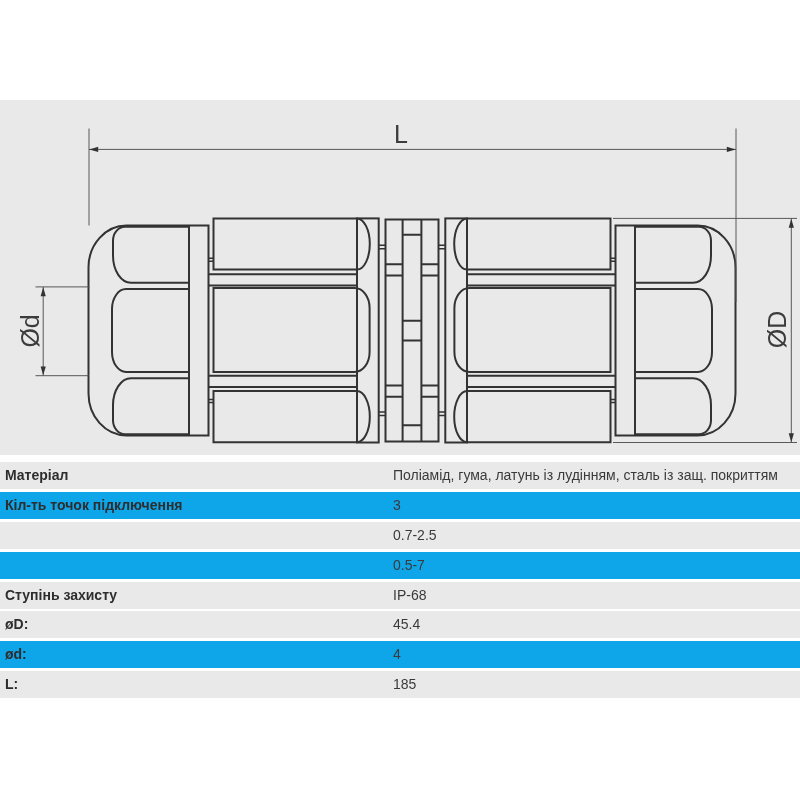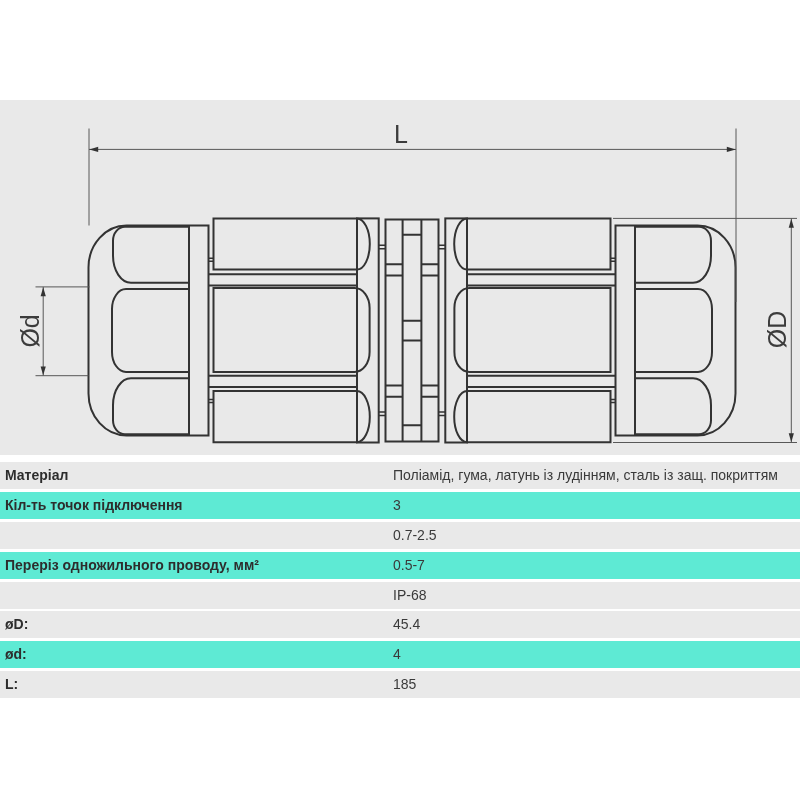--- a/index.html
+++ b/index.html
@@ -1,21 +1,21 @@
 <!DOCTYPE html>
 <html><head>
 <meta charset="utf-8">
 <style>
   html,body{margin:0;padding:0;background:#fff;width:800px;height:800px;overflow:hidden;
     font-family:"Liberation Sans",sans-serif;}
   #panel{position:absolute;left:0;top:100px;width:800px;height:355px;background:#e9e9e9;}
   #tbl{position:absolute;left:0;top:0;width:800px;}
   .row{position:absolute;left:0;width:800px;height:27px;line-height:27px;font-size:14px;}
   .g{background:#e9e9e9;text-align:right;}
-  .w{background:#5eead4;}
+  .w{background:#0ea5e9;}
   .lab{position:absolute;left:5px;top:0;font-weight:bold;color:#2d2d2d;}
   .val{position:absolute;left:393px;top:0;font-weight:normal;color:#3a3a3a;font-size:14px;}
 </style>
 </head>
 <body>
 
 <div id="panel"></div>
 
 <svg width="800" height="800" viewBox="0 0 800 800" style="position:absolute;left:0;top:0;" fill="none" stroke-linecap="butt">
   <g stroke="#333333" stroke-width="2">
@@ -136,25 +136,25 @@
   <div class="row w" style="top:491.8px;">
       <span class="lab">Кіл-ть точок підключення</span>
       <span class="val">3</span>
     </div>
 
   <div class="row g" style="top:521.7px;">
       <span class="val">0.7-2.5</span>
     </div>
 
   <div class="row w" style="top:551.6px;">
-      <span class="lab">Переріз одножильного проводу, мм²</span>
       <span class="val">0.5-7</span>
     </div>
 
   <div class="row g" style="top:581.5px;">
+      <span class="lab">Ступінь захисту</span>
       <span class="val">IP-68</span>
     </div>
 
   <div class="row g" style="top:611.4px;">
       <span class="lab">øD:</span>
       <span class="val">45.4</span>
     </div>
 
   <div class="row w" style="top:641.3px;">
       <span class="lab">ød:</span>

